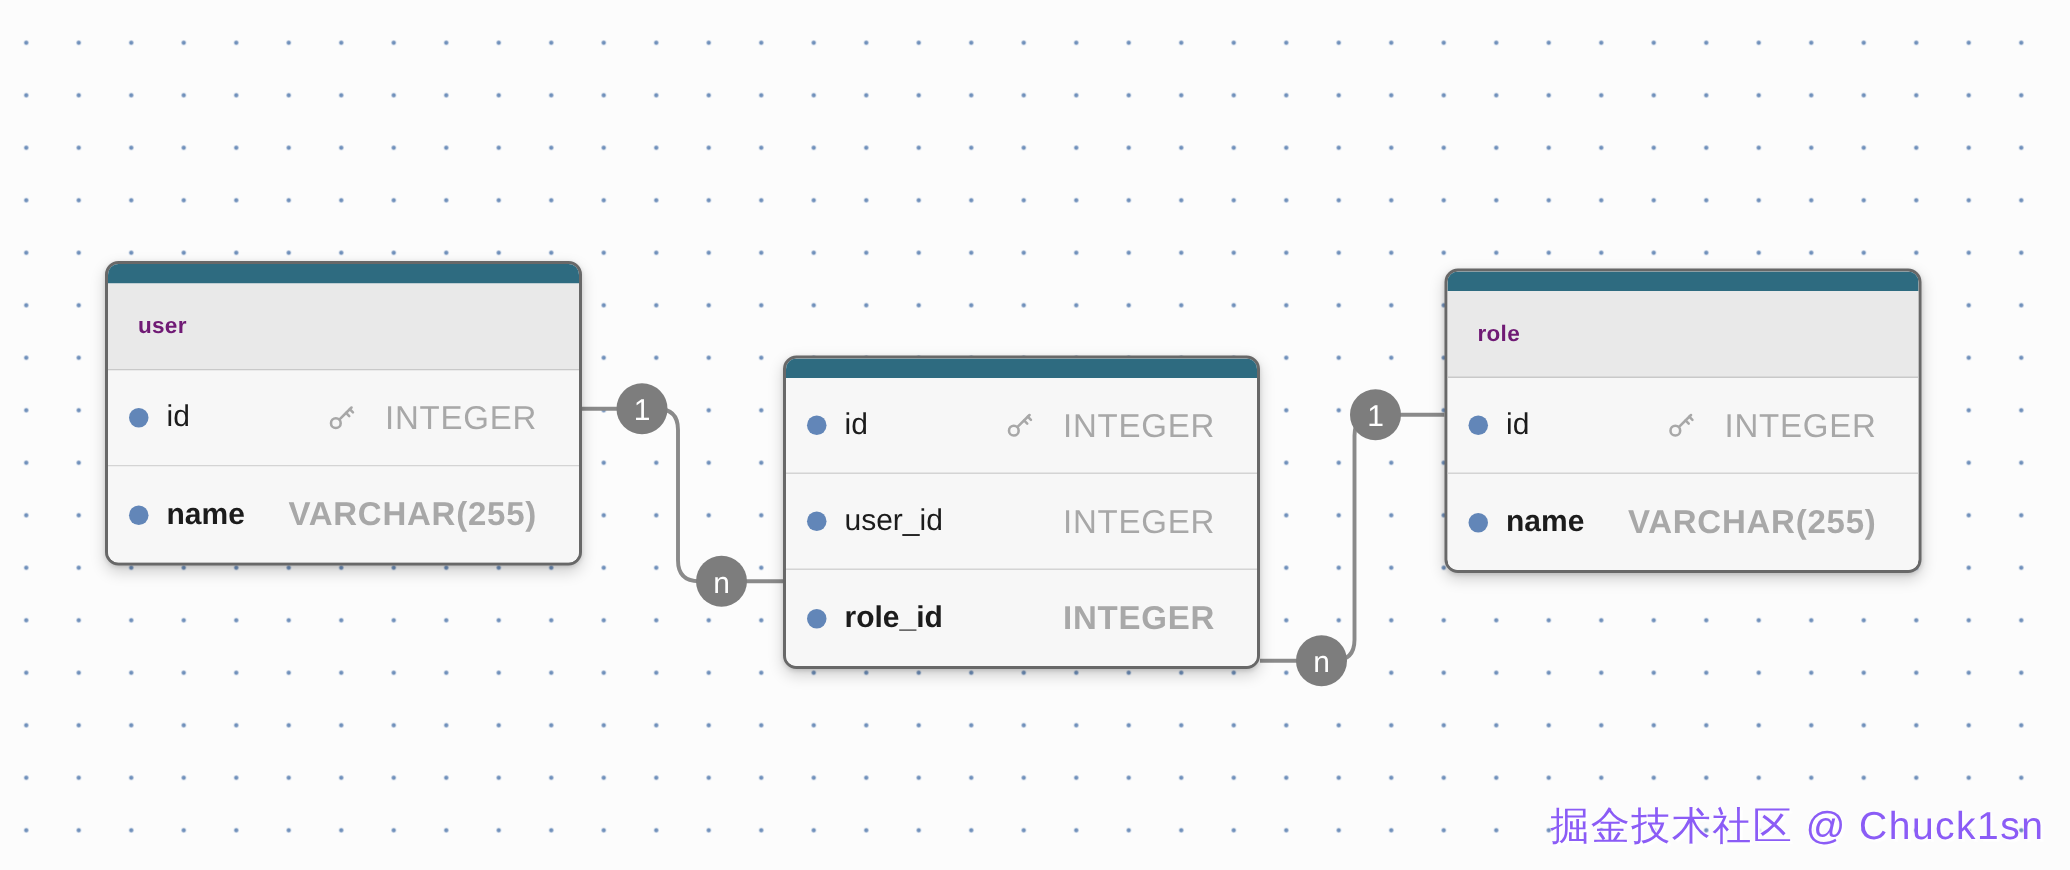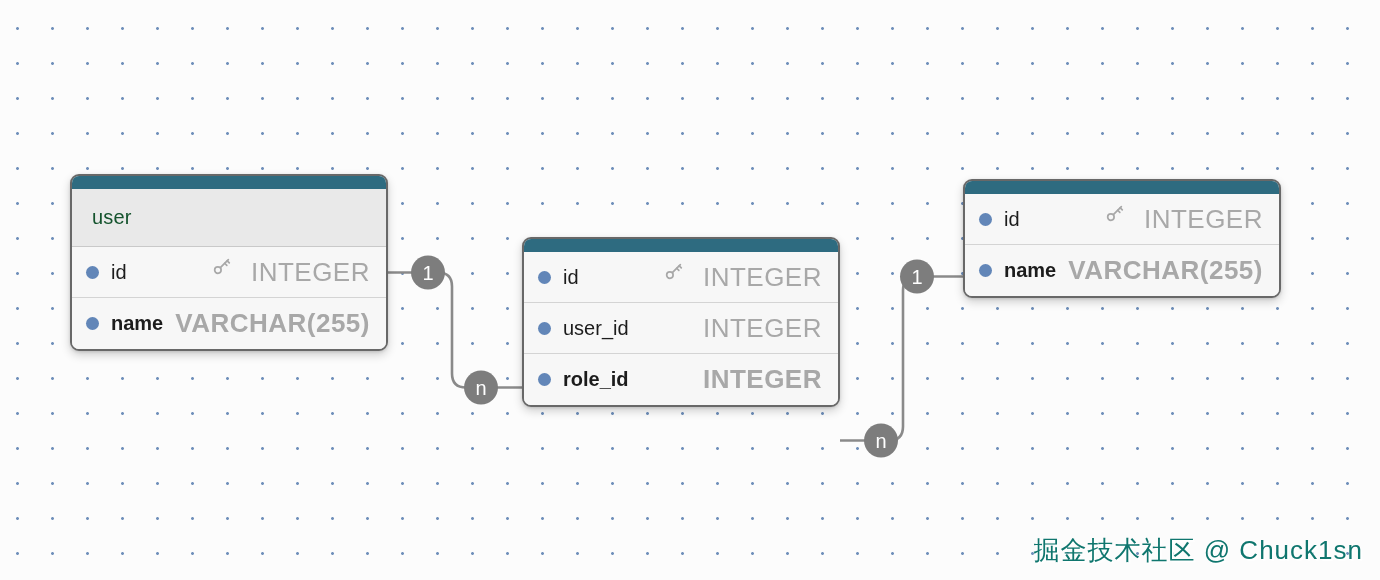--- a/index.html
+++ b/index.html
@@ -44,62 +44,62 @@
   .accent-bar { height: 13px; background: #2e6b80; }
   .table-header {
     height: 58px;
     background: #e9e9e9;
     display: flex;
     align-items: center;
     padding: 0 20px;
     border-bottom: 1px solid #c9c9c9;
   }
   .table-title {
-    font-size: 20px;
-    font-weight: 400;
-    color: #14532d;
+    font-size: 15px;
+    font-weight: 700;
+    color: #701a75;
     letter-spacing: 0.2px;
   }
   .table-row {
-    height: 51px;
+    height: 64px;
     display: flex;
     align-items: center;
-    padding: 0 16px 0 14px;
+    padding: 0 28px 0 14px;
     background: #f7f7f7;
     border-bottom: 1px solid #d4d4d4;
     font-size: 20px;
   }
   .table-row:last-child { border-bottom: none; font-weight: bold; }
   .field-dot {
     flex: 0 0 auto;
     width: 13px; height: 13px;
     border-radius: 50%;
     background: #6286b8;
     margin-right: 12px;
   }
   .field-name { color: #1c1c1c; }
   .field-type {
     margin-left: auto;
     display: flex;
-    align-items: flex-start;
+    align-items: center;
     gap: 20px;
     color: #a8a8a8;
-    font-size: 26px;
+    font-size: 22px;
     letter-spacing: 0.5px;
   }
   .key-icon { display: block; }
 
   
   .watermark {
     position: absolute;
     right: 17px;
     bottom: 12px;
     z-index: 3;
     font-size: 26px;
-    color: #0f766e;
+    color: #8b5cf6;
     letter-spacing: 1px;
     text-shadow: 1px 1px 0 #ffffff, 2px 2px 1px rgba(255,255,255,0.85);
   }
 </style>
 </head>
 <body>
 
 <svg class="connector-layer" viewBox="0 0 1380 580">
 
   <path class="rel-line" d="M 388 272.5 H 438 Q 452 272.5 452 286.5 V 373.5 Q 452 387.5 466 387.5 H 522"></path>
@@ -168,20 +168,23 @@
     <span class="field-dot"></span>
     <span class="field-name">role_id</span>
     <span class="field-type">
       <span>INTEGER</span>
     </span>
   </div>
 </div>
 
 <div class="table-card" style="left:963px; top:179px;">
   <div class="accent-bar"></div>
+  <div class="table-header">
+    <span class="table-title">role</span>
+  </div>
   <div class="table-row">
     <span class="field-dot"></span>
     <span class="field-name">id</span>
     <span class="field-type">
       <svg class="key-icon" width="19" height="19" viewBox="0 0 20 20" fill="none" stroke="#a8a8a8" stroke-width="1.8" stroke-linecap="round">
         <circle cx="6.2" cy="13.8" r="3.4"></circle>
           <path d="M8.8 11.2 L17.2 2.8"></path>
           <path d="M13.4 6.6 L15.6 8.8"></path>
           <path d="M16 4 L18.2 6.2"></path>
       </svg>

